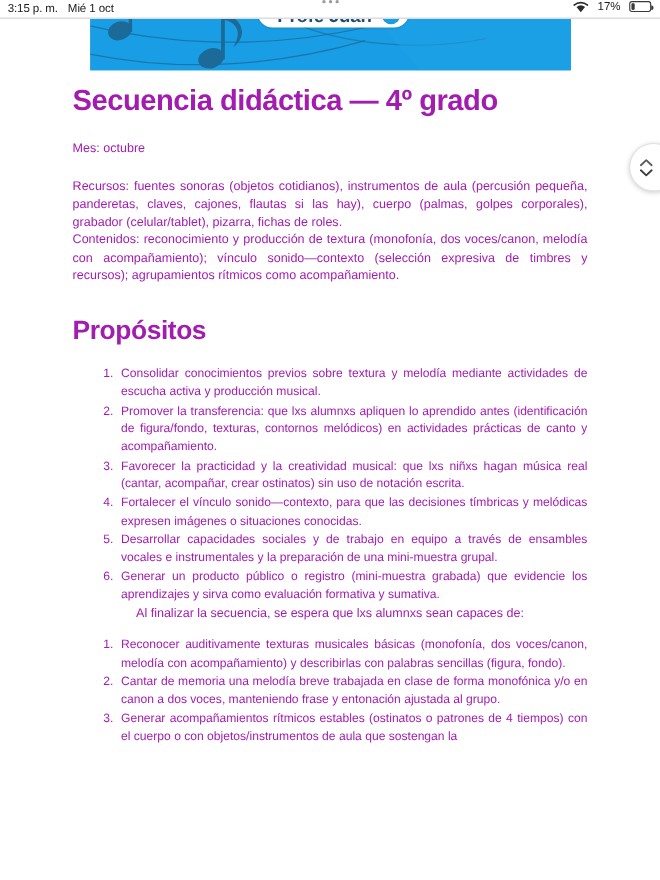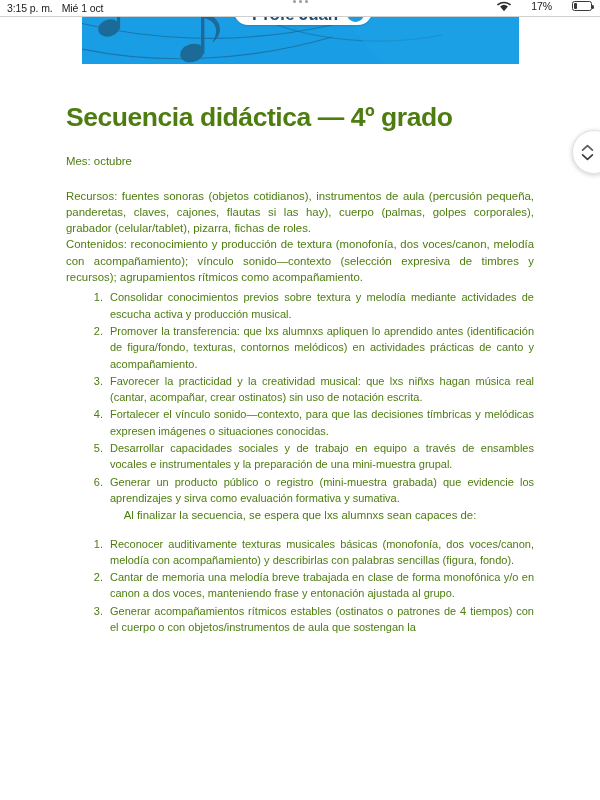--- a/index.html
+++ b/index.html
@@ -44,21 +44,21 @@
   .sb-dot {
     width: 3px; height: 3px;
     border-radius: 50%;
     background: #9a9a9a;
   }
   .sb-right {
     position: absolute;
     right: 8px;
     display: flex;
     align-items: center;
-    gap: 20px;
+    gap: 8px;
     white-space: nowrap;
   }
   .wifi-ico { display: block; }
   .batt {
     position: relative;
     width: 20px; height: 10px;
     border: 1.3px solid #3a3a3a;
     border-radius: 2.5px;
   }
   .batt::after {
@@ -119,22 +119,22 @@
     bottom: 3px;
     width: 17px; height: 17px;
     border-radius: 50%;
     background: #199de4;
   }
 
   
   .content {
     width: 468px;
     margin: 0 0 0 66px;
-    padding-top: 38px;
-    color: #4d7c0f;
+    padding-top: 12px;
+    color: #a21caf;
   }
 
   h1.doc-title {
     font-size: 26.5px;
     font-weight: 700;
     letter-spacing: -0.45px;
     line-height: 1.18;
     margin-bottom: 20px;
   }
 
@@ -274,20 +274,21 @@
     </p>
 
     <p class="body block-last">
       <b>Recursos</b><span>: fuentes sonoras (objetos cotidianos), instrumentos de aula (percusión pequeña, panderetas, claves, cajones, flautas si las hay), cuerpo (palmas, golpes corporales), grabador (celular/tablet), pizarra, fichas de roles.</span>
     </p>
 
     <p class="body">
       <b>Contenidos:</b><span> reconocimiento y producción de textura (monofonía, dos voces/canon, melodía con acompañamiento); vínculo sonido—contexto (selección expresiva de timbres y recursos); agrupamientos rítmicos como acompañamiento.</span>
     </p>
 
+    <h2 class="sec-title">Propósitos</h2>
 
     <ol class="num-list">
       <li>
         <b>Consolidar conocimientos previos</b><span> sobre textura y melodía mediante actividades de escucha activa y producción musical.</span>
       </li>
       <li>
         <b>Promover la transferencia</b><span>: que lxs alumnxs apliquen lo aprendido antes (identificación de figura/fondo, texturas, contornos melódicos) en actividades prácticas de canto y acompañamiento.</span>
       </li>
       <li>
         <b>Favorecer la practicidad y la creatividad musical</b><span>: que lxs niñxs hagan música real (cantar, acompañar, crear ostinatos) sin uso de notación escrita.</span>

